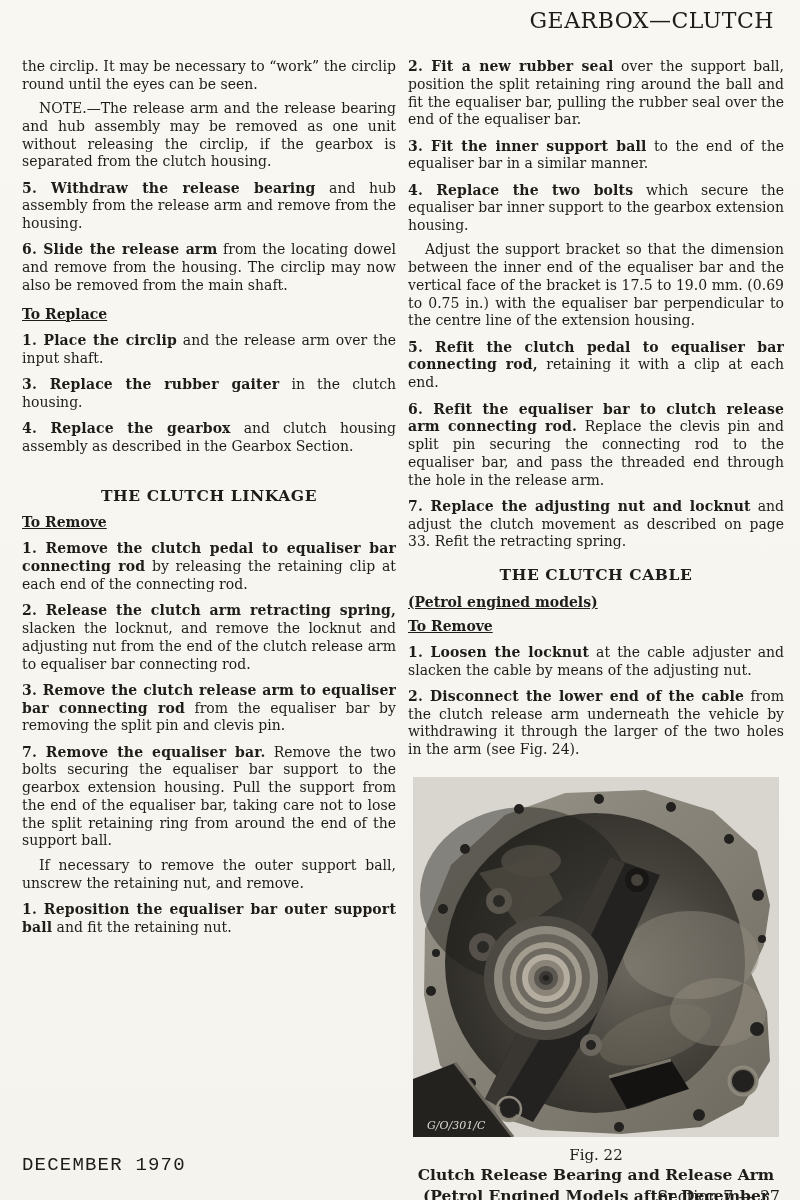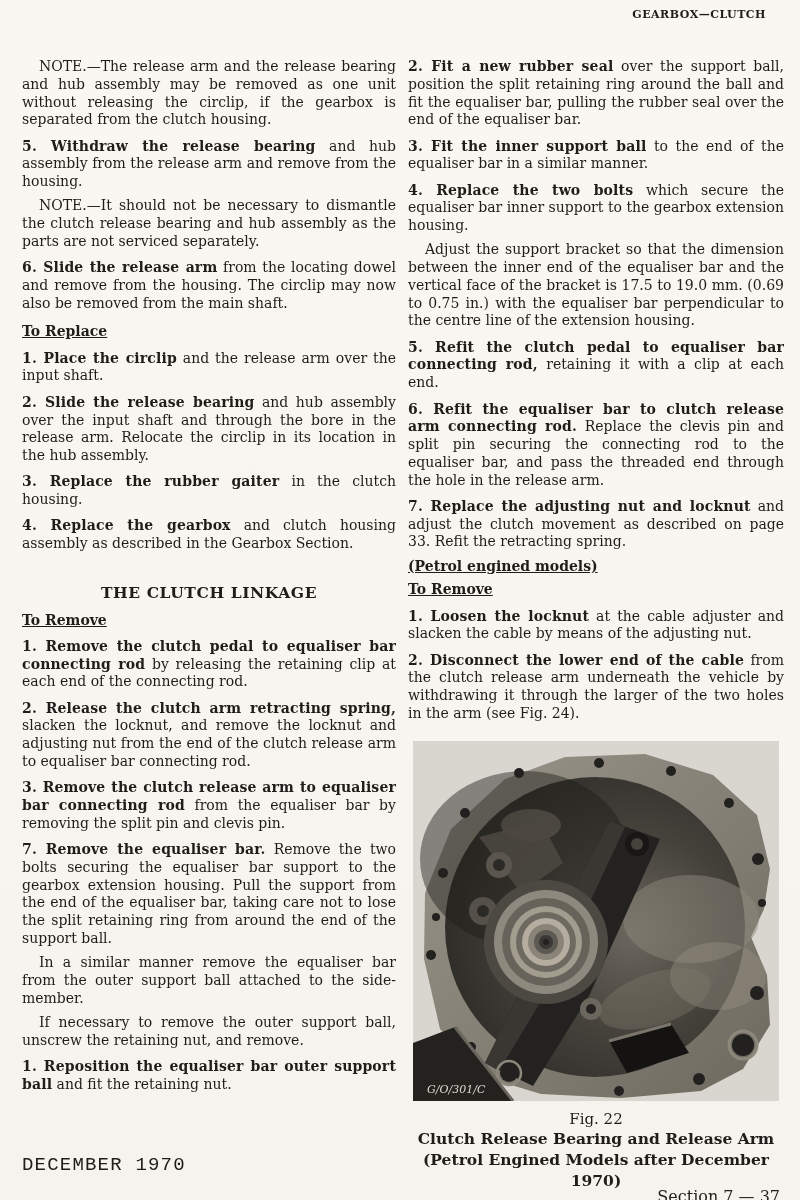--- a/index.html
+++ b/index.html
@@ -7,22 +7,22 @@
     width:800px;height:1200px;
     background:#efeeea;
     font-family:"DejaVu Serif","Liberation Serif",serif;
     color:#1e1d1a;
   }
   .page{
     position:relative;width:800px;height:1200px;overflow:hidden;
     background:linear-gradient(180deg,#f8f7f2 0%,#f6f5f0 60%,#f4f3ee 100%);
   }
   .header{
-    position:absolute;top:8px;right:34px;
-    font-weight:700;font-size:11px;letter-spacing:.5px;
+    position:absolute;top:8px;right:26px;
+    font-weight:400;font-size:22px;letter-spacing:.5px;
   }
   .col{
     position:absolute;top:58px;width:374px;
     font-size:14px;line-height:1.27;text-align:justify;
   }
   .col-left{left:22px;}
   .col-right{left:408px;width:376px;}
   .col p{margin:0 0 6.5px;}
   p.note{text-indent:17px;}
   p.step{margin-top:8.5px;}
@@ -47,48 +47,47 @@
   }
 </style>
 </head>
 <body>
 
 <div class="page">
 
   <div class="header">GEARBOX—CLUTCH</div>
 
   <div class="col col-left">
+    <p class="cont">the circlip. It may be necessary to “work” the circlip round until the eyes can be seen.</p>
     <p class="note">NOTE.—The release arm and the release bearing and hub assembly may be removed as one unit without releasing the circlip, if the gearbox is separated from the clutch housing.</p>
     <p class="step"><b>5.  Withdraw the release bearing</b><span> and hub assembly from the release arm and remove from the housing.</span></p>
-    <p class="note">NOTE.—It should not be necessary to dismantle the clutch release bearing and hub assembly as the parts are not serviced separately.</p>
     <p class="step"><b>6.  Slide the release arm</b><span> from the locating dowel and remove from the housing.  The circlip may now also be removed from the main shaft.</span></p>
     <p class="sub">To Replace</p>
     <p class="step"><b>1.  Place the circlip</b><span> and the release arm over the input shaft.</span></p>
-    <p class="step"><b>2.  Slide the release bearing</b><span> and hub assembly over the input shaft and through the bore in the release arm.  Relocate the circlip in its location in the hub assembly.</span></p>
     <p class="step"><b>3.  Replace the rubber gaiter</b><span> in the clutch housing.</span></p>
     <p class="step"><b>4.  Replace the gearbox</b><span> and clutch housing assembly as described in the Gearbox Section.</span></p>
     <h2 class="chead">THE CLUTCH LINKAGE</h2>
     <p class="sub tight">To Remove</p>
     <p class="step"><b>1.  Remove the clutch pedal to equaliser bar connecting rod</b><span> by releasing the retaining clip at each end of the connecting rod.</span></p>
     <p class="step"><b>2.  Release the clutch arm retracting spring,</b><span> slacken the locknut, and remove the locknut and adjusting nut from the end of the clutch release arm to equaliser bar connecting rod.</span></p>
     <p class="step"><b>3.  Remove the clutch release arm to equaliser bar connecting rod</b><span> from the equaliser bar by removing the split pin and clevis pin.</span></p>
     <p class="step"><b>7.  Remove the equaliser bar.</b><span>  Remove the two bolts securing the equaliser bar support to the gearbox extension housing.  Pull the support from the end of the equaliser bar, taking care not to lose the split retaining ring from around the end of the support ball.</span></p>
-    <p class="note">In a similar manner remove the equaliser bar from the outer support ball attached to the side-member.</p>
     <p class="note">If necessary to remove the outer support ball, unscrew the retaining nut, and remove.</p>
     <p class="step"><b>1.  Reposition the equaliser bar outer support ball</b><span> and fit the retaining nut.</span></p>
   </div>
 
   <div class="col col-right">
     <p class="step" style="margin-top:0"><b>2.  Fit a new rubber seal</b><span> over the support ball, position the split retaining ring around the ball and fit the equaliser bar, pulling the rubber seal over the end of the equaliser bar.</span></p>
     <p class="step"><b>3.  Fit the inner support ball</b><span> to the end of the equaliser bar in a similar manner.</span></p>
     <p class="step"><b>4.  Replace the two bolts</b><span> which secure the equaliser bar inner support to the gearbox extension housing.</span></p>
     <p class="note">Adjust the support bracket so that the dimension between the inner end of the equaliser bar and the vertical face of the bracket is 17.5 to 19.0 mm. (0.69 to 0.75 in.) with the equaliser bar perpendicular to the centre line of the extension housing.</p>
     <p class="step"><b>5.  Refit the clutch pedal to equaliser bar connecting rod,</b><span> retaining it with a clip at each end.</span></p>
     <p class="step"><b>6.  Refit the equaliser bar to clutch release arm connecting rod.</b><span>  Replace the clevis pin and split pin securing the connecting rod to the equaliser bar, and pass the threaded end through the hole in the release arm.</span></p>
     <p class="step"><b>7.  Replace the adjusting nut and locknut</b><span> and adjust the clutch movement as described on page 33.  Refit the retracting spring.</span></p>
+    <h2 class="chead tight">THE CLUTCH CABLE</h2>
     <p class="sub tight">(Petrol engined models)</p>
     <p class="sub tight">To Remove</p>
     <p class="step"><b>1.  Loosen the locknut</b><span> at the cable adjuster and slacken the cable by means of the adjusting nut.</span></p>
     <p class="step"><b>2.  Disconnect the lower end of the cable</b><span> from the clutch release arm underneath the vehicle by withdrawing it through the larger of the two holes in the arm (see Fig. 24).</span></p>
 
     <figure class="figure" style="margin-left:0;margin-right:0;">
       <svg width="366" height="360" viewBox="0 0 366 360" xmlns="http://www.w3.org/2000/svg">
         <defs>
           <radialGradient id="gInner" cx="62%" cy="52%" r="75%">
             <stop offset="0%" stop-color="#6b675e"></stop>

